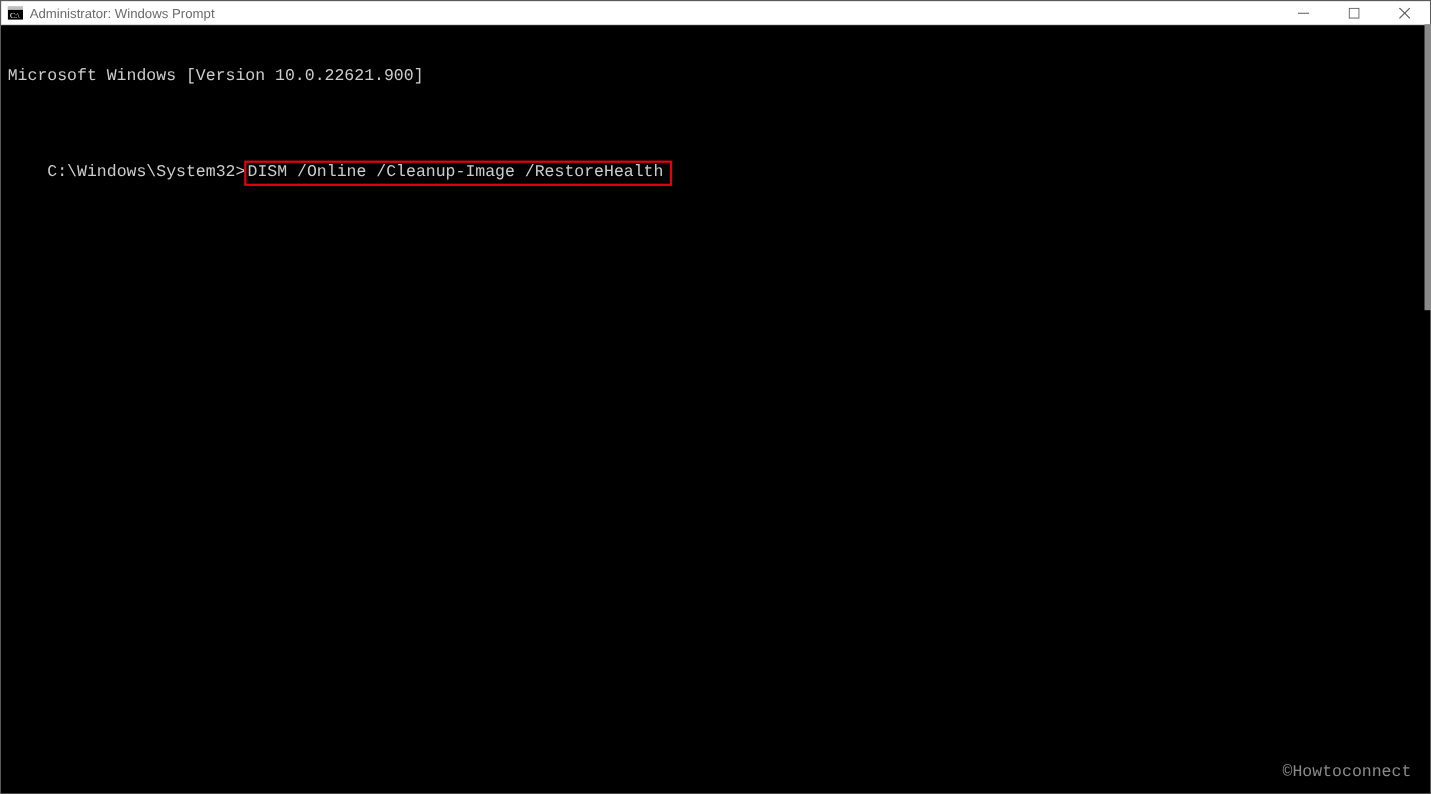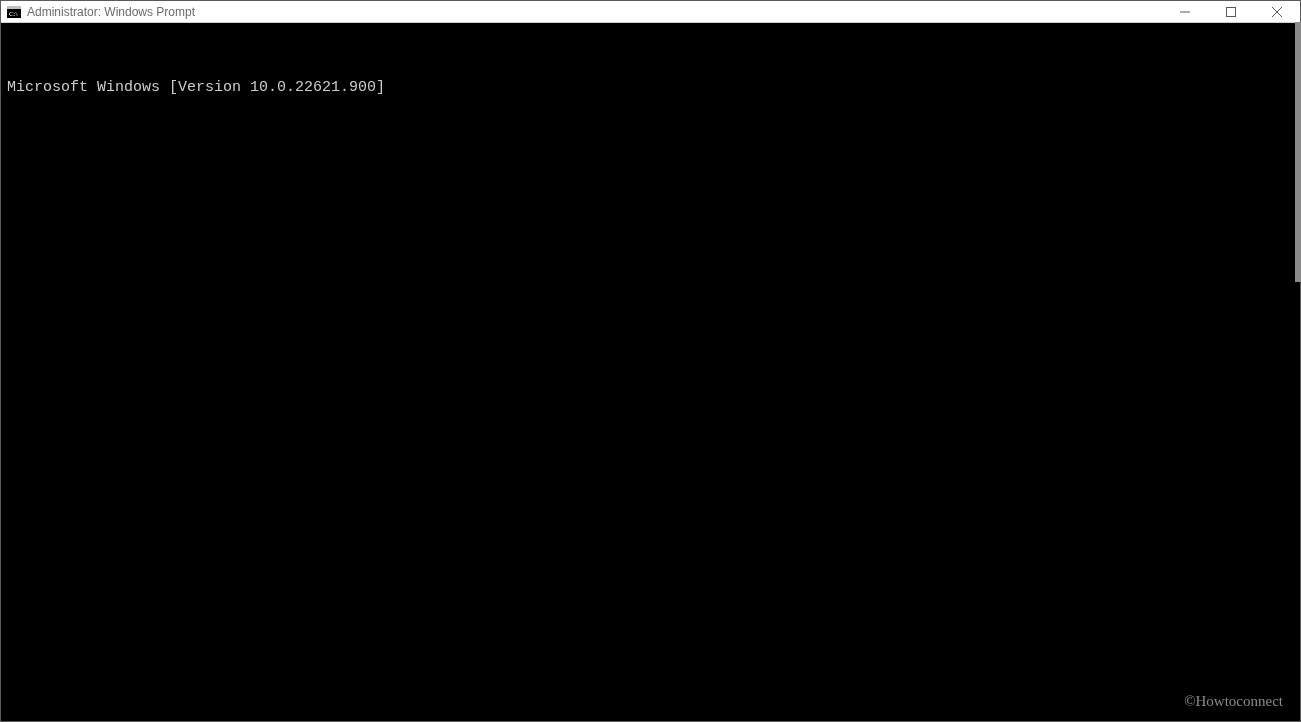--- a/index.html
+++ b/index.html
@@ -64,21 +64,21 @@
       stroke: #5a5a5a;
       fill: none;
     }
     .terminal {
       flex: 1;
       background: #000;
       color: #ccc;
       font-family: Consolas, 'Courier New', monospace;
       font-size: 15px;
       line-height: 17px;
-      padding: 22px 6px;
+      padding: 4px 6px;
       white-space: pre;
       position: relative;
     }
     .term-line {
       display: block;
     }
     .prompt-row {
       display: inline-block;
       position: relative;
     }
@@ -94,21 +94,21 @@
       top: 22px;
       width: 6px;
       height: 260px;
       background: #8a8a8a;
     }
     .watermark {
       position: absolute;
       right: 18px;
       bottom: 12px;
       color: #8a8a8a;
-      font-family: Liberation Serif, serif;
+      font-family: Liberation Mono, monospace;
       font-size: 15px;
       pointer-events: none;
     }
   </style>
 </head>
 <body>
 
 <div class="window">
   <div class="titlebar">
     <span class="titlebar-icon">
@@ -135,18 +135,19 @@
             <line x1="0" y1="0" x2="10" y2="10" stroke-width="1"></line>
             <line x1="10" y1="0" x2="0" y2="10" stroke-width="1"></line>
           </svg>
       </div>
     </div>
   </div>
 
   <div class="terminal">
     <span class="term-line">Microsoft Windows [Version 10.0.22621.900]</span>
     <span class="term-line"> </span>
+    <span class="prompt-row"><span>C:\Windows\System32&gt;</span><span class="highlight-box"><span>DISM /Online /Cleanup-Image /RestoreHealth</span></span></span>
   </div>
 
   <div class="scrollbar"></div>
 
   <div class="watermark">©Howtoconnect</div>
 </div>
 
 </body></html>

